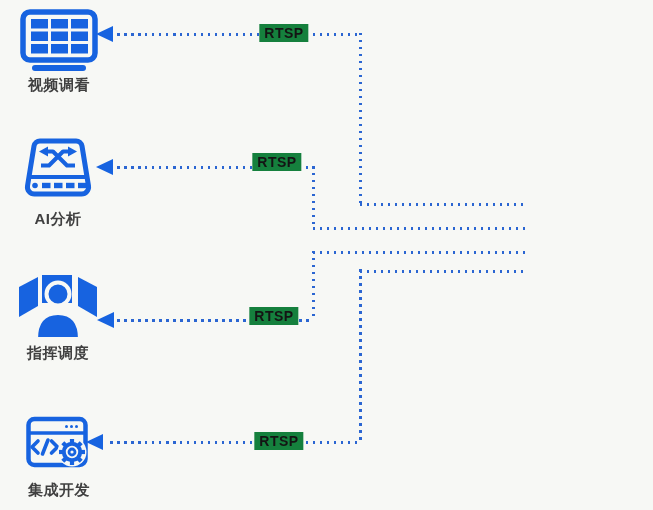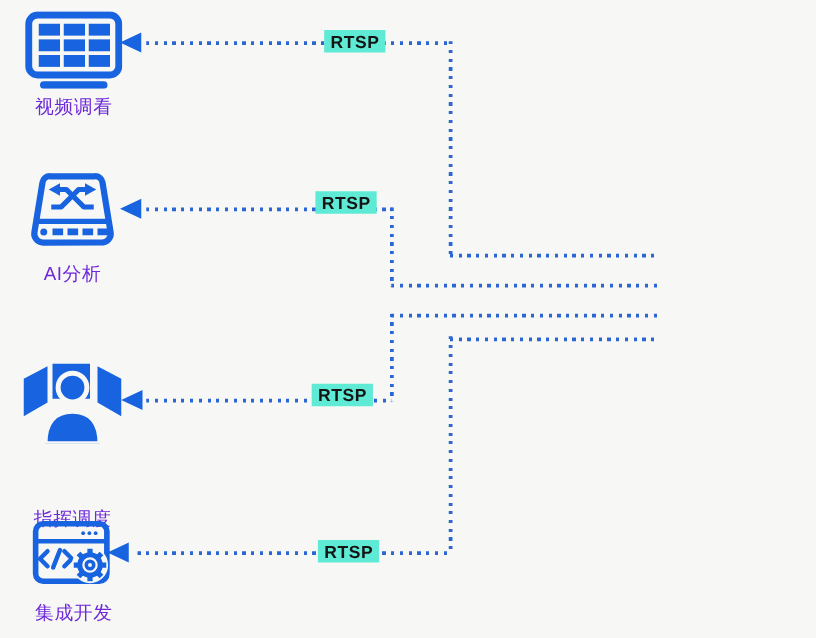--- a/index.html
+++ b/index.html
@@ -9,27 +9,27 @@
     font-family:"Liberation Sans","DejaVu Sans",sans-serif;
     position:relative;
     overflow:hidden;
     color:#222;
   }
   .canvas { position:absolute; inset:0; }
 
   
   .node { position:absolute; display:flex; flex-direction:column; align-items:center; }
   .node .label {
-    font-size:15px; font-weight:400; color:#6d28d9; letter-spacing:.5px; white-space:nowrap;
+    font-size:15px; font-weight:700; color:#404040; letter-spacing:.5px; white-space:nowrap;
   }
   .node-video   { left:17px;  top:9px;   width:84px; }
   .node-video   .label { margin-top:5px; }
   .node-ai      { left:20px;  top:138px; width:76px;align-items:center; }
   .node-ai      .label { margin-top:10px; }
-  .node-cmd     { left:17px;  top:289px; width:82px;gap:46px; }
+  .node-cmd     { left:17px;  top:273px; width:82px; }
   .node-cmd     .label { margin-top:5px; }
   .node-dev     { left:25px;  top:415px; width:68px; }
   .node-dev     .label { margin-top:8px; }
   .node-camera  { left:532px; top:189px; width:96px; }
   .node-camera  .label { margin-top:2px; }
 
   
   .seg { position:absolute; }
   .seg.h {
     height:2.5px;
@@ -60,21 +60,21 @@
     border-right:17px solid #1763e0;
   }
   .a1 { left:96px; top:26px;  }
   .a2 { left:96px; top:159px; }
   .a3 { left:97px; top:312px; }
   .a4 { left:86px; top:434px; }
 
   
   .proto {
     position:absolute; transform:translate(-50%,-50%);
-    background:#5eead4; padding:1px 5px;
+    background:#15803d; padding:1px 5px;
     font-size:14px; font-weight:600; color:#141414; letter-spacing:.5px;
   }
   .p1 { left:284px; top:33px;  }
   .p2 { left:277px; top:162px; }
   .p3 { left:274px; top:316px; }
   .p4 { left:279px; top:441px; }
 
   svg { display:block; }
 </style>
 </head>

